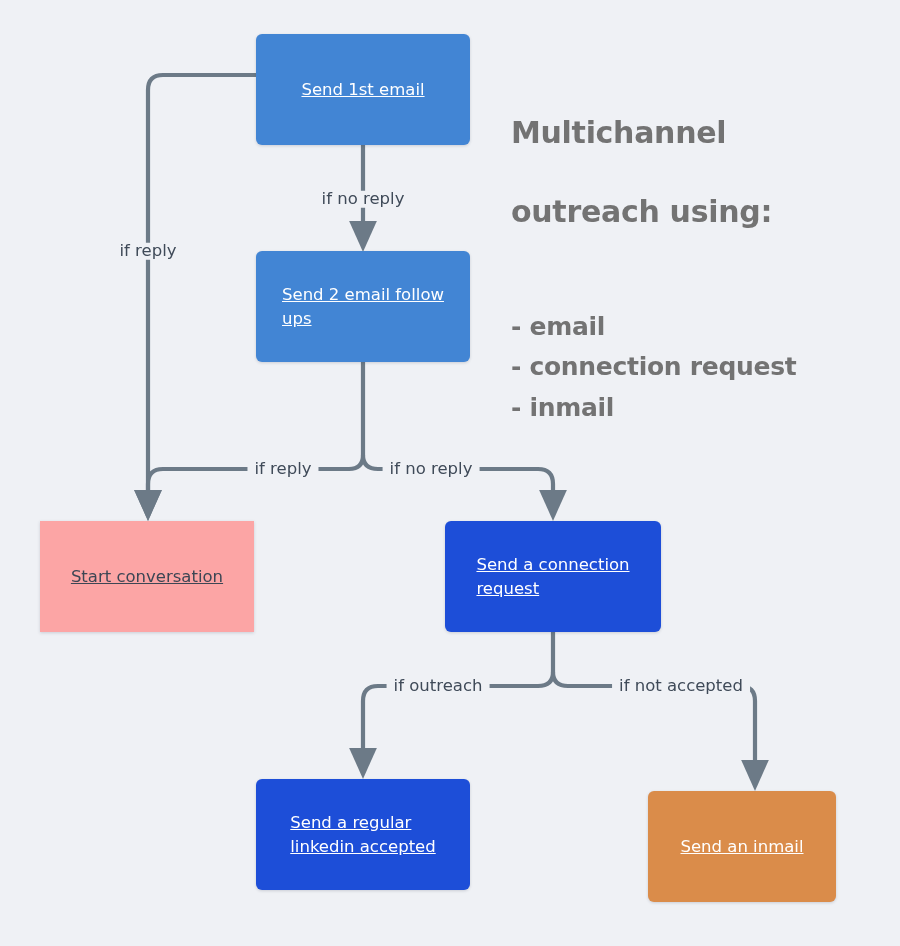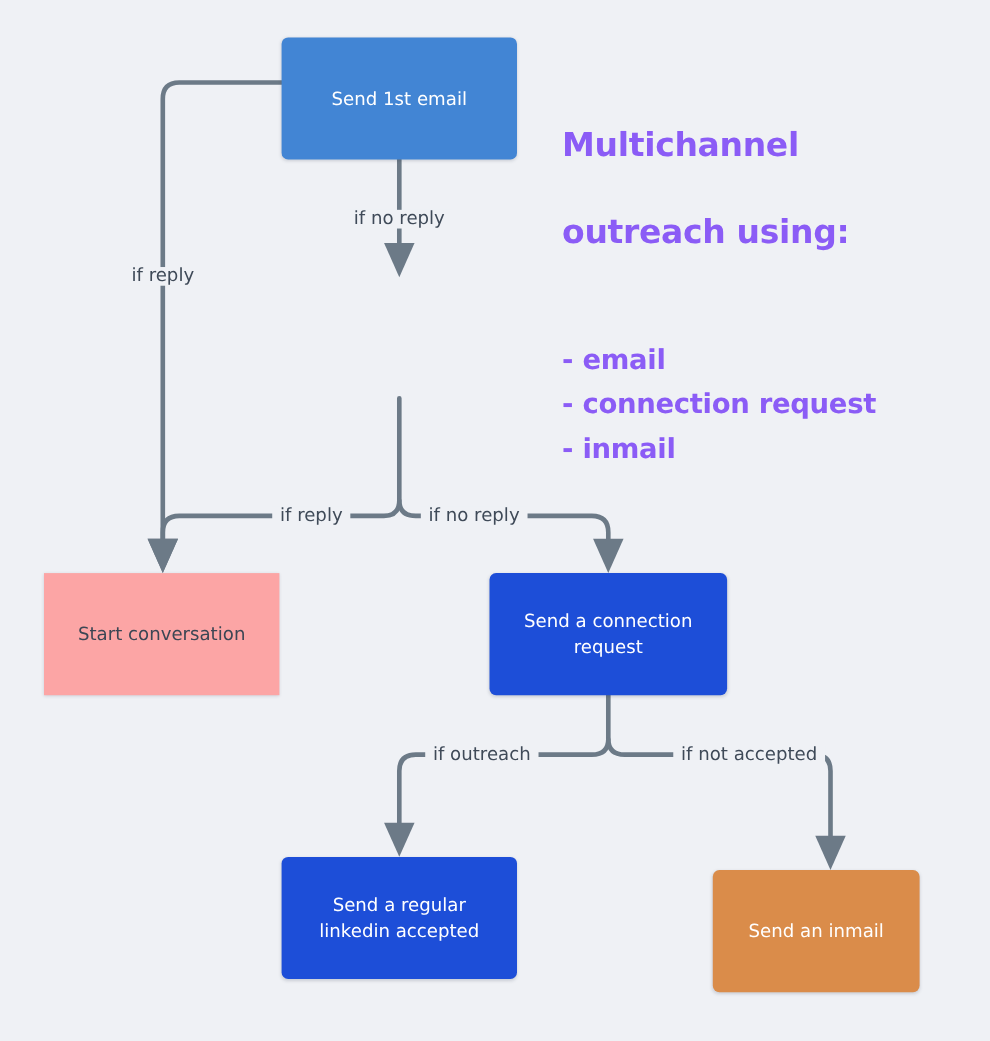--- a/index.html
+++ b/index.html
@@ -24,25 +24,25 @@
     top: 0;
     width: 900px;
     height: 946px;
     pointer-events: none;
   }
   .node {
     position: absolute;
     display: flex;
     align-items: center;
     justify-content: center;
-    text-align: center;
     border-radius: 6px;
     box-shadow: 0 1px 3px rgba(40,50,70,0.18);
     box-sizing: border-box;
     line-height: 1.45;
+    text-decoration: underline;
   }
   .node-label {
     display: block;
     padding: 0 18px;
     white-space: pre-line;
   }
   .node.blue   { background: #4285d4; color: #ffffff; }
   .node.green  { background: #1d4ed8; color: #ffffff; }
   .node.orange { background: #da8c4a; color: #ffffff; }
   .node.white  { background: #fca5a5; color: #3c4654; border-radius: 0; }
@@ -53,21 +53,21 @@
     color: #3f4a58;
     background: #eff1f5;
     padding: 0 7px;
     white-space: nowrap;
     line-height: 1;
     transform: translate(-50%, -50%);
   }
 
   .title-block {
     position: absolute;
-    color: #8b5cf6;
+    color: #737373;
     font-weight: bold;
     letter-spacing: -0.3px;
   }
   .title-head {
     font-size: 30px;
     line-height: 1.32;
     white-space: pre-line;
   }
   .title-list {
     margin-top: 36px;
@@ -98,20 +98,24 @@
 
     <path d="M553,632 L553,672 Q553,686 538,686 L378,686 Q363,686 363,701 L363,763" fill="none" stroke="#6c7a87" stroke-width="4.2" stroke-linecap="round" marker-end="url(#arrowhead)"></path>
 
     <path d="M553,672 Q553,686 568,686 L740,686 Q755,686 755,701 L755,775" fill="none" stroke="#6c7a87" stroke-width="4.2" stroke-linecap="round" marker-end="url(#arrowhead)"></path>
   </svg>
 
   <div class="node blue" style="left:256px; top:34px; width:214px; height:111px; font-size:16.5px;">
     <span class="node-label">Send 1st email</span>
   </div>
 
+  <div class="node blue" style="left:256px; top:251px; width:214px; height:111px; font-size:16.5px;">
+    <span class="node-label">Send 2 email follow
+ups</span>
+  </div>
 
   <div class="node white" style="left:40px; top:521px; width:214px; height:111px; font-size:16.5px;">
     <span class="node-label">Start conversation</span>
   </div>
 
   <div class="node green" style="left:445px; top:521px; width:216px; height:111px; font-size:16.5px;">
     <span class="node-label">Send a connection
 request</span>
   </div>
 

